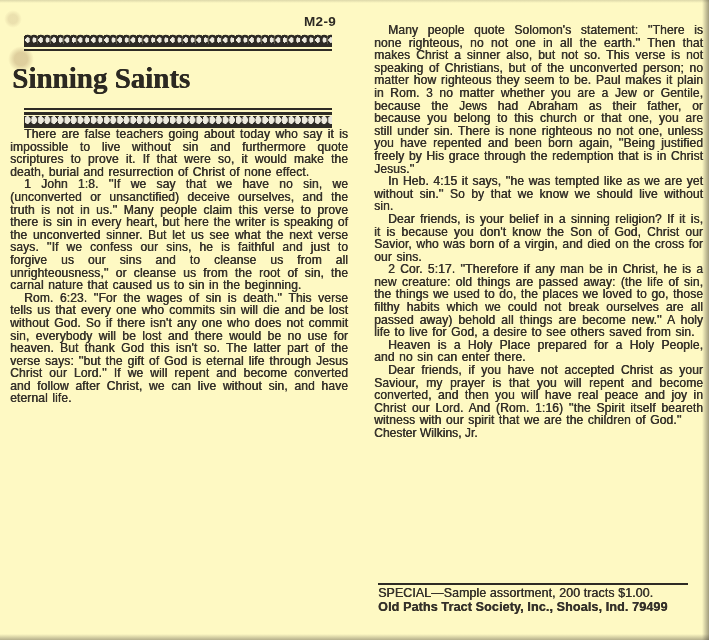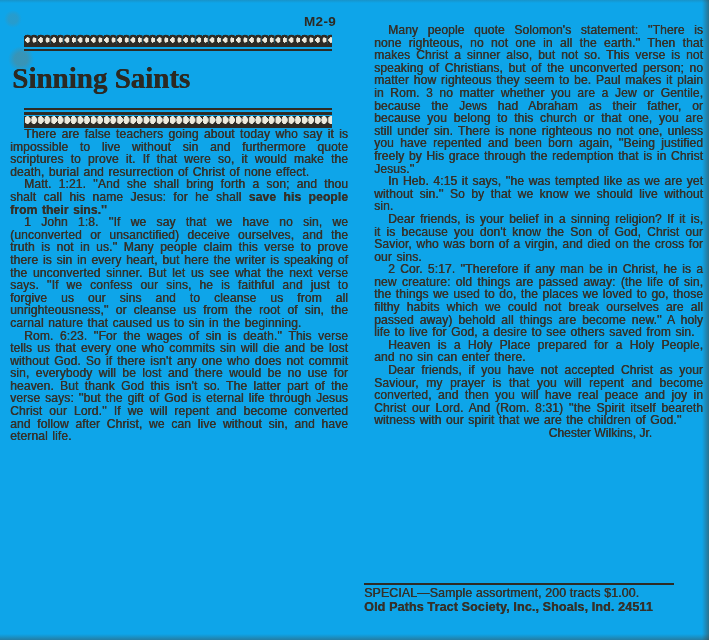--- a/index.html
+++ b/index.html
@@ -1,19 +1,19 @@
 <!DOCTYPE html>
 <html><head>
 <meta charset="utf-8">
 <style>
   html,body { margin:0; padding:0; }
   #page {
     position:relative;
     width:709px; height:640px;
-    background:#0ea5e9;
+    background:#fef9c3;
     font-family:"Liberation Sans", sans-serif;
     color:#35312a;
     overflow:hidden;
   }
   
   .edge-right { position:absolute; top:0; right:0; width:7px; height:100%;
     background:linear-gradient(to right, rgba(70,65,55,0), rgba(70,65,55,0.50)); }
   .edge-bottom { position:absolute; bottom:0; left:0; width:100%; height:6px;
     background:linear-gradient(to bottom, rgba(70,65,55,0), rgba(70,65,55,0.40)); }
   .edge-top { position:absolute; top:0; left:0; width:100%; height:3px;
@@ -47,25 +47,25 @@
   .title { font-family:Liberation Serif, serif; font-weight:bold; font-size:29px; line-height:1;
     color:#2c2922; margin:13px 0 15px 0; padding-left:2px; letter-spacing:0px; white-space:nowrap;
     text-shadow:0.5px 0 0 currentColor; }
 
   
   .flow { margin-top:0; }
   .para { margin:0; font-size:12.1px; line-height:12.6px; text-align:justify; text-justify:inter-word;
     text-indent:14px; letter-spacing:0.1px; word-spacing:1px; color:#35312a;
     text-shadow:0.4px 0 0 currentColor; }
   .para.bold, .bold { font-weight:bold; }
-  .signature { font-size:12.1px; line-height:12.6px; text-align:right; padding-right:51px;
+  .signature { font-size:12.1px; line-height:12.6px; text-align:left; padding-right:51px;
     text-shadow:0.4px 0 0 currentColor; margin-top:0; }
 
   
-  .footer { position:absolute; left:364px; top:583px; width:312px; }
+  .footer { position:absolute; left:378px; top:583px; width:312px; }
   .footer-rule { border-top:2px solid #2e2b25; margin:0 2px 2px 0; }
   .footer-line1 { font-size:12.4px; line-height:13.5px; letter-spacing:0.1px;
     text-shadow:0.4px 0 0 currentColor; white-space:nowrap; }
   .footer-line2 { font-size:12.6px; line-height:13.5px; font-weight:bold; letter-spacing:0.1px;
     text-shadow:0.3px 0 0 currentColor; white-space:nowrap; }
 </style>
 </head>
 <body>
 
 <div id="page">
@@ -84,42 +84,41 @@
 
       <h1 class="title">Sinning Saints</h1>
 
       <div class="orn">
         <div class="rule2b"></div>
         <div class="teeth"></div>
       </div>
 
       <div class="flow">
           <p class="para"><span>There are false teachers going about today who say it is impossible to live without sin and furthermore quote scriptures to prove it. If that were so, it would make the death, burial and resurrection of Christ of none effect.</span></p>
-          <p class="para"><span>Matt. 1:21. ''And she shall bring forth a son; and thou shalt call his name Jesus: for he shall </span><span class="bold">save his people from their sins.''</span></p>
           <p class="para"><span>1 John 1:8. ''If we say that we have no sin, we (unconverted or unsanctified) deceive ourselves, and the truth is not in us.'' Many people claim this verse to prove there is sin in every heart, but here the writer is speaking of the unconverted sinner. But let us see what the next verse says. ''If we confess our sins, he is faithful and just to forgive us our sins and to cleanse us from all unrighteousness,'' or cleanse us from the root of sin, the carnal nature that caused us to sin in the beginning.</span></p>
           <p class="para"><span>Rom. 6:23. ''For the wages of sin is death.'' This verse tells us that every one who commits sin will die and be lost without God. So if there isn't any one who does not commit sin, everybody will be lost and there would be no use for heaven. But thank God this isn't so. The latter part of the verse says: ''but the gift of God is eternal life through Jesus Christ our Lord.'' If we will repent and become converted and follow after Christ, we can live without sin, and have eternal life.</span></p>
         </div>
     </div>
 
     <div class="col col-right">
       <div>
           <p class="para"><span>Many people quote Solomon's statement: ''There is none righteous, no not one in all the earth.'' Then that makes Christ a sinner also, but not so. This verse is not speaking of Christians, but of the unconverted person; no matter how righteous they seem to be. Paul makes it plain in Rom. 3 no matter whether you are a Jew or Gentile, because the Jews had Abraham as their father, or because you belong to this church or that one, you are still under sin. There is none righteous no not one, unless you have repented and been born again, ''Being justified freely by His grace through the redemption that is in Christ Jesus.''</span></p>
           <p class="para"><span>In Heb. 4:15 it says, ''he was tempted like as we are yet without sin.'' So by that we know we should live without sin.</span></p>
           <p class="para"><span>Dear friends, is your belief in a sinning religion? If it is, it is because you don't know the Son of God, Christ our Savior, who was born of a virgin, and died on the cross for our sins.</span></p>
           <p class="para"><span>2 Cor. 5:17. ''Therefore if any man be in Christ, he is a new creature: old things are passed away: (the life of sin, the things we used to do, the places we loved to go, those filthy habits which we could not break ourselves are all passed away) behold all things are become new.'' A holy life to live for God, a desire to see others saved from sin.</span></p>
           <p class="para"><span>Heaven is a Holy Place prepared for a Holy People, and no sin can enter there.</span></p>
-          <p class="para"><span>Dear friends, if you have not accepted Christ as your Saviour, my prayer is that you will repent and become converted, and then you will have real peace and joy in Christ our Lord. And (Rom. 8:31) ''the Spirit itself beareth witness with our spirit that we are the children of God.''</span></p>
+          <p class="para"><span>Dear friends, if you have not accepted Christ as your Saviour, my prayer is that you will repent and become converted, and then you will have real peace and joy in Christ our Lord. And (Rom. 1:16) ''the Spirit itself beareth witness with our spirit that we are the children of God.''</span></p>
         </div>
       <p class="signature">Chester Wilkins, Jr.</p>
     </div>
 
   </div>
 
   <div class="footer">
     <div class="footer-rule"></div>
     <div class="footer-line1">SPECIAL—Sample assortment, 200 tracts $1.00.</div>
-    <div class="footer-line2">Old Paths Tract Society, Inc., Shoals, Ind. 24511</div>
+    <div class="footer-line2">Old Paths Tract Society, Inc., Shoals, Ind. 79499</div>
   </div>
 
   <div class="edge-top"></div>
   <div class="edge-right"></div>
   <div class="edge-bottom"></div>
 </div>
 
 </body></html>

